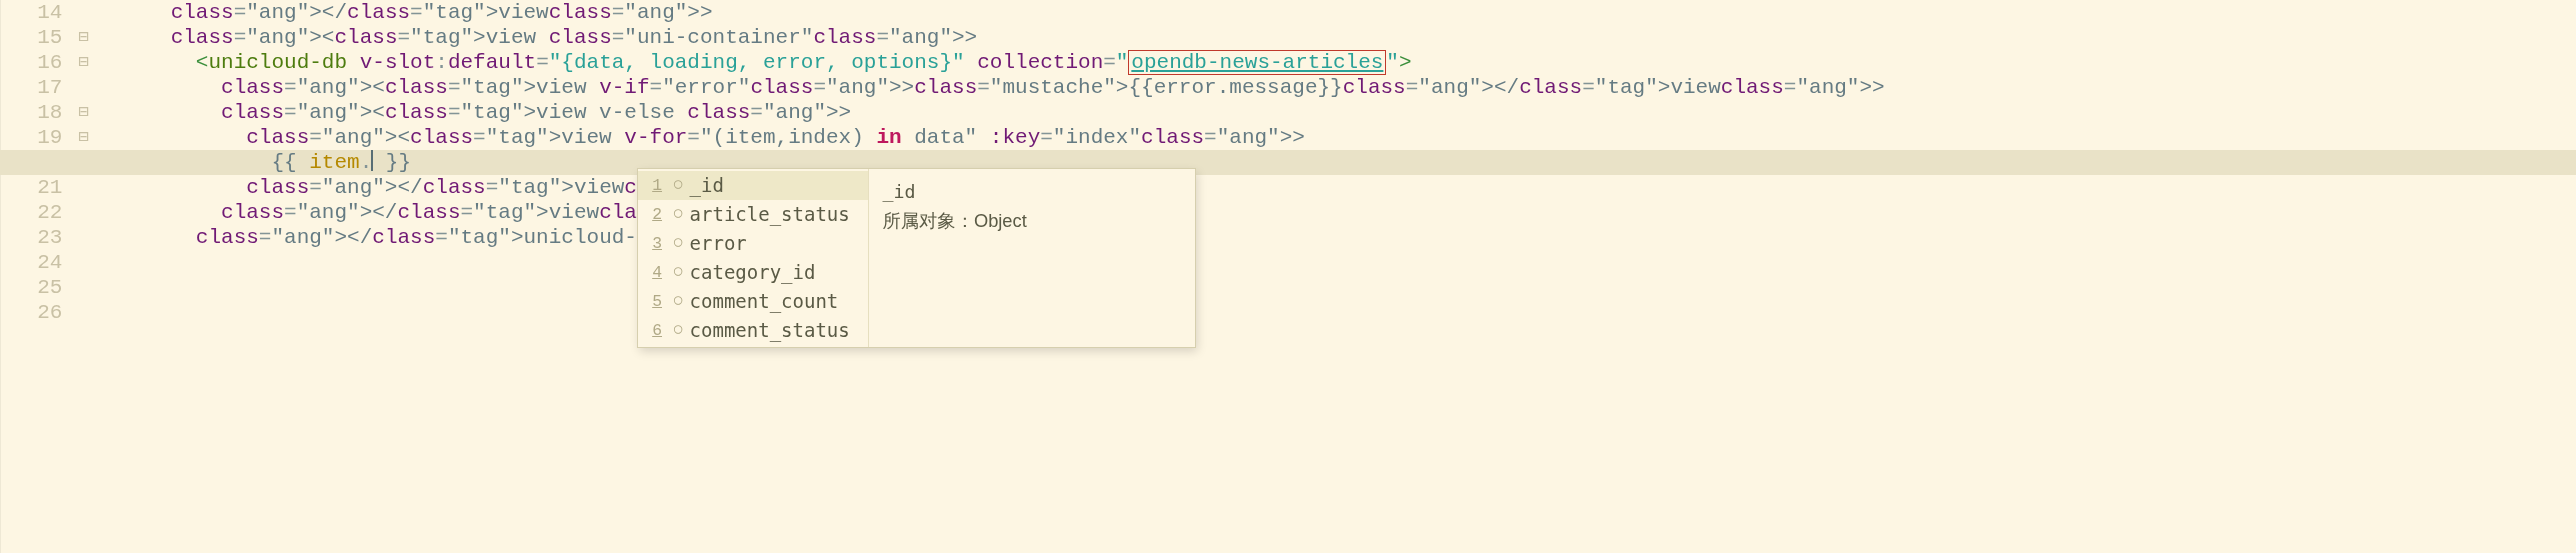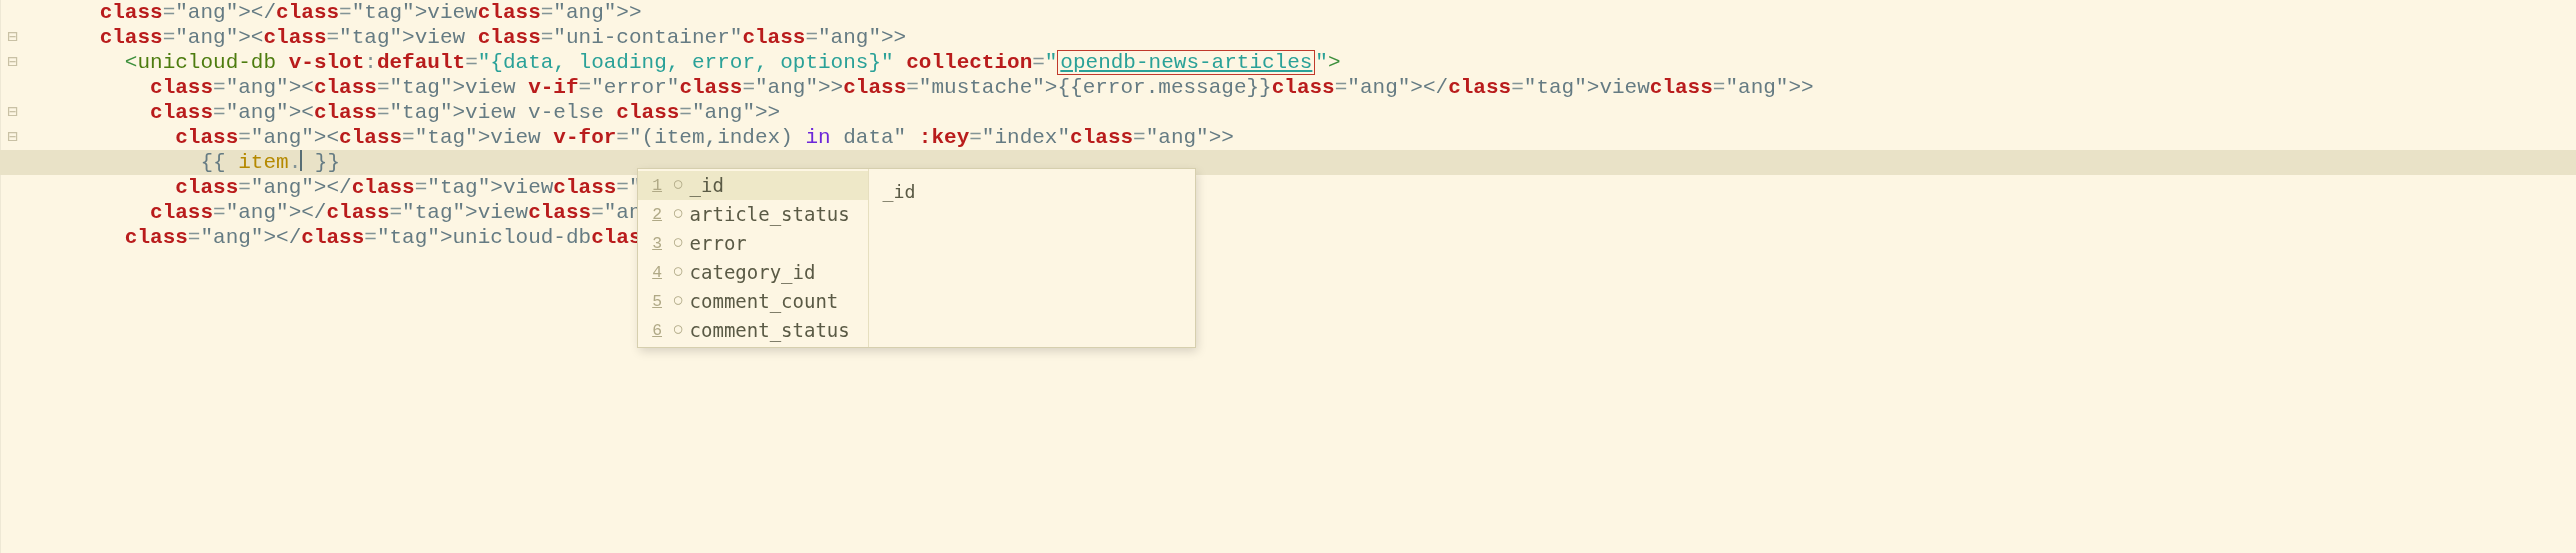--- a/index.html
+++ b/index.html
@@ -70,25 +70,25 @@
   }
   .code .line { height:25px; position:relative; }
   .code .line.current {
     background: linear-gradient(#e9e2c7,#e9e2c7);
     background-clip: padding-box;
     margin-left:-1926px; padding-left:1926px;
     width: 4815px;
   }
   
   .tag   { color:#4d7c0f; }
-  .attr  { color:#b91c1c;font-weight:bold; }
+  .attr  { color:#701a75; }
   .punc  { color:#839496; }
   .str   { color:#2aa198; }
   .mustache { color:#657b83; }
-  .kw    { color:#6d28d9; }
+  .kw    { color:#be185d;font-weight:bold; }
   .var   { color:#b58900; }
   .ang   { color:#3c8f3c; }
 
   .cursor {
     display:inline-block;
     width:1.9px; height:21px;
     background:#586e75;
     vertical-align: -2.9px;
     margin-left:-1px;
   }
@@ -184,20 +184,35 @@
       <div class="tree-row" style="padding-left: 52px;">
         <span class="chev"></span>
       </div>
       <div class="tree-row" style="padding-left: 52px;">
         <span class="chev"></span>
       </div>
     </div>
 </div>
 
 <div class="editor">
+  <div class="gutter" id="gutter">
+      <div class="ln">14</div>
+      <div class="ln">15</div>
+      <div class="ln">16</div>
+      <div class="ln">17</div>
+      <div class="ln">18</div>
+      <div class="ln">19</div>
+      <div class="ln">20</div>
+      <div class="ln">21</div>
+      <div class="ln">22</div>
+      <div class="ln">23</div>
+      <div class="ln">24</div>
+      <div class="ln">25</div>
+      <div class="ln">26</div>
+    </div>
   <div class="fold-col" id="foldcol">
       <div class="fc"></div>
       <div class="fc">⊟</div>
       <div class="fc">⊟</div>
       <div class="fc"></div>
       <div class="fc">⊟</div>
       <div class="fc">⊟</div>
       <div class="fc"></div>
       <div class="fc"></div>
       <div class="fc"></div>
@@ -236,16 +251,19 @@
           <span class="popup-label">comment_count</span>
         </div>
         <div class="popup-item">
           <span class="popup-idx">6</span>
           <span class="popup-kind">○</span>
           <span class="popup-label">comment_status</span>
         </div>
       </div>
     <div class="popup-detail">
       <div style="font-family:Consolas,monospace;">_id</div>
+      <div>
+        <span>所属对象：</span><span>Object</span>
+      </div>
     </div>
   </div>
 </div>
 
 
 </body></html>

